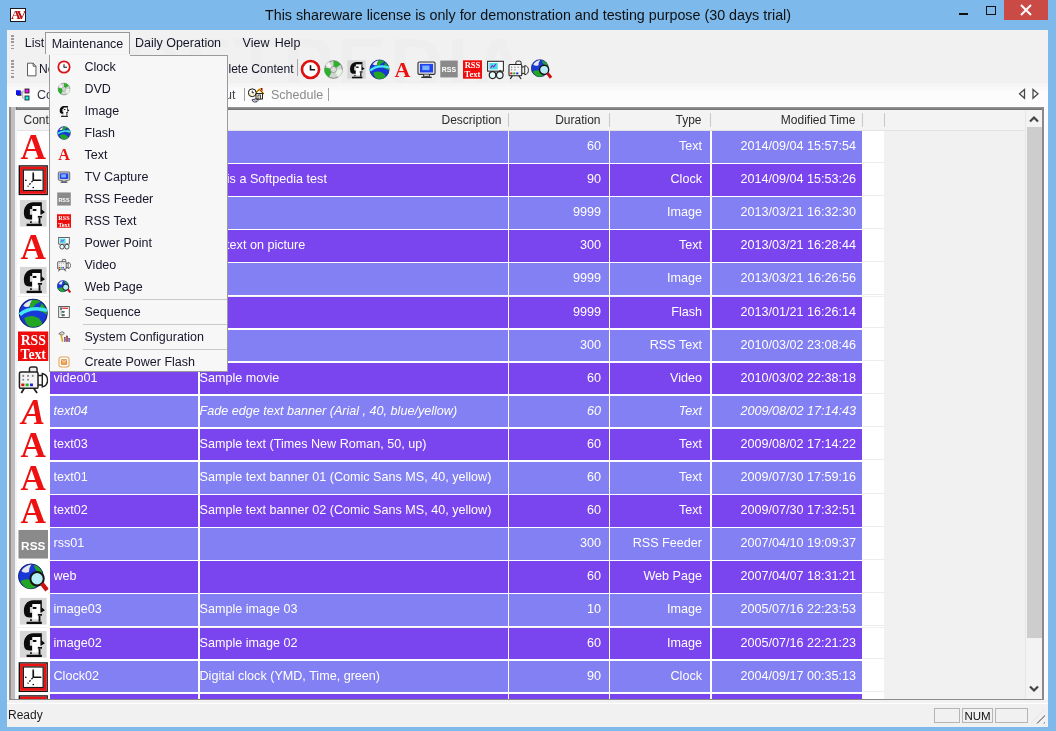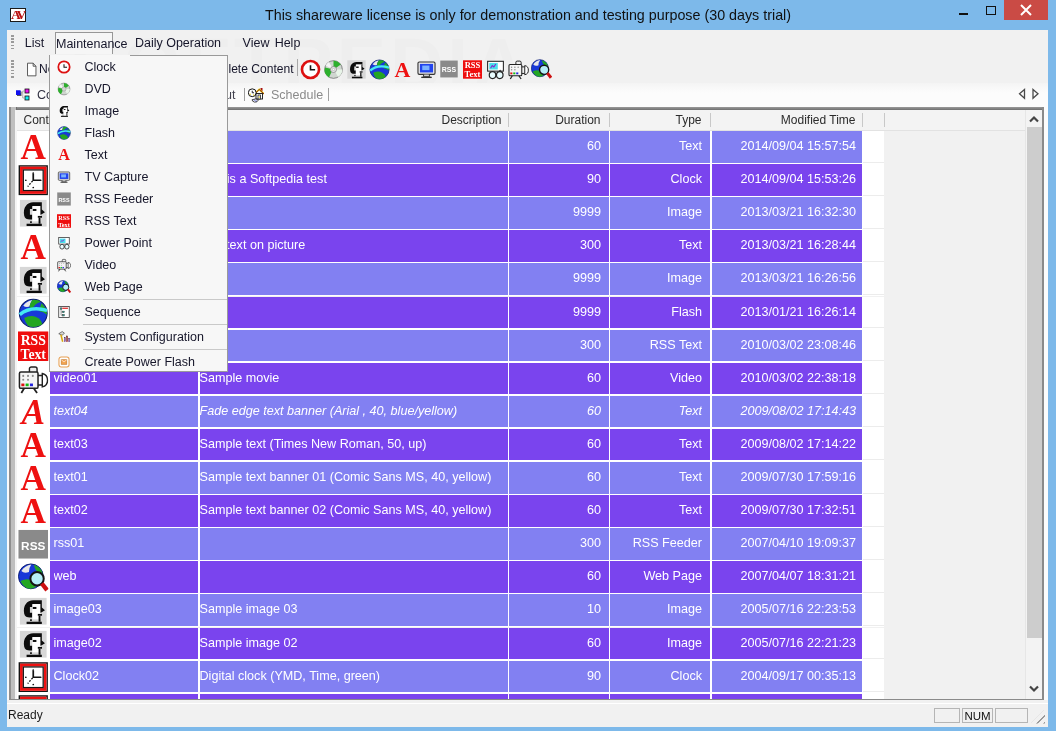--- a/index.html
+++ b/index.html
@@ -280,21 +280,21 @@
   <div class="abs" id="btn-close">
     <svg width="44" height="20">
         <path d="M17 5 L27 15 M27 5 L17 15" stroke="#fff" stroke-width="2"></path>
       </svg>
   </div>
 </div>
 
 <div class="abs" id="menubar">
   <div class="grip"></div>
 <div class="menu-item" style="left: 11px; width: 33px;">List</div>
-    <div class="menu-item open" style="left: 48px; width: 58px;">Maintenance</div>
+    <div class="menu-item open" style="left: 38px; width: 85px;">Maintenance</div>
     <div class="menu-item" style="left: 123px; width: 96px;">Daily Operation</div>
     <div class="menu-item" style="left: 222px; width: 38px; margin-left: 8px;">View</div>
     <div class="menu-item" style="left: 263px; width: 35px;">Help</div>
   </div>
 
 <div class="abs" id="toolbar">
   <div class="grip"></div>
 <div class="tbtn" style="left: 0px;">
       <svg width="15" height="15" style="position: absolute; left: 17px; top: 5px;">
         <use href="#sym-newdoc"></use>

